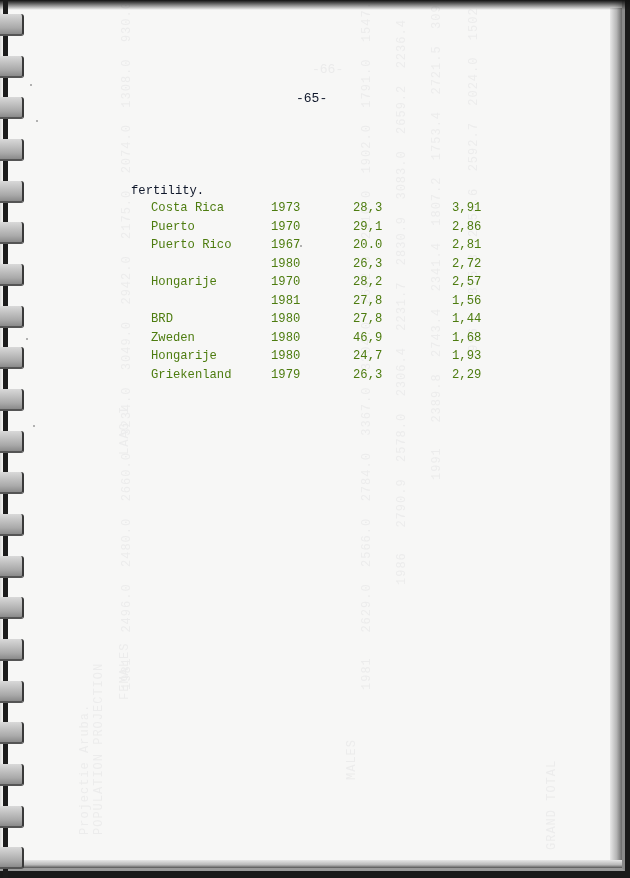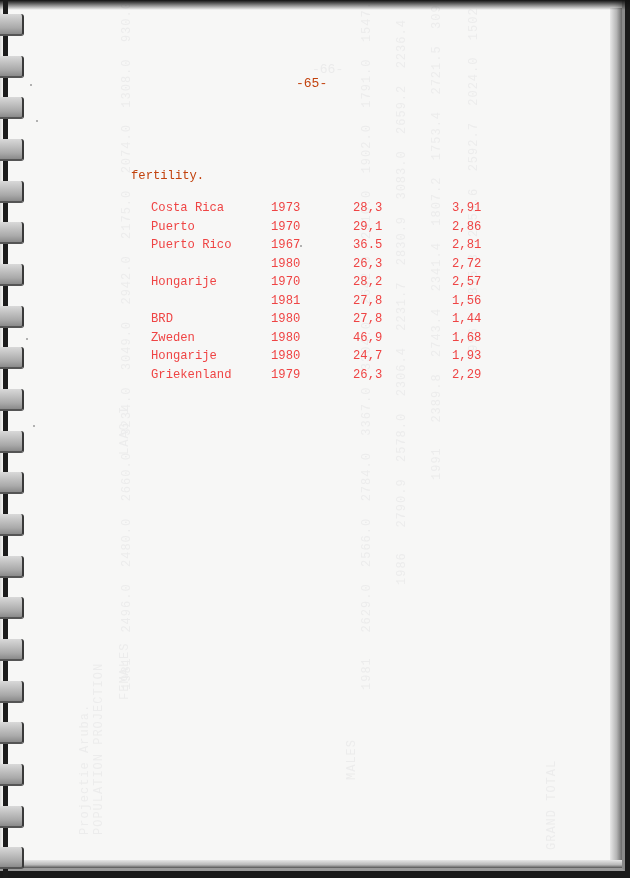--- a/index.html
+++ b/index.html
@@ -41,30 +41,30 @@
   }
   
   .ghost {
     position: absolute; color: #ececec; font-size: 12px; white-space: pre;
     transform-origin: left top; letter-spacing: 1px;
   }
   .ghost-pagenum {
     position: absolute; left: 312px; top: 62px; font-size: 13px; color: #ebebeb;
   }
   
-  .text { color: #c2410c; font-size: 12.2px; position: absolute; white-space: pre; }
+  .text { color: #0f172a; font-size: 12.2px; position: absolute; white-space: pre; margin-top: 15px; }
   .pagenum { left: 296px; top: 76px; font-size: 13px; }
   .title1 { left: 131px; top: 150px; }
   .title2 { left: 131px; top: 169px; }
   .row { position: absolute; left: 0; width: 630px; height: 18px; }
   .c-name { position: absolute; left: 151px; }
   .c-year { position: absolute; left: 271px; }
   .c-age  { position: absolute; left: 353px; }
   .c-tfr  { position: absolute; left: 452px; }
-  .cell { color: #ef4444; font-size: 12.2px; white-space: pre; }
+  .cell { color: #4d7c0f; font-size: 12.2px; white-space: pre; }
   .speck { position: absolute; width: 2px; height: 2px; background: #9a9a9a; border-radius: 1px; }
 </style>
 </head>
 <body>
 
 <div class="page">
 
   <div class="ghost-pagenum">-66-</div>
 
   <div class="ghost" style="left:78px; top:835px; transform: rotate(-90deg);"><span>Projectie Aruba.</span></div>
@@ -93,21 +93,21 @@
     </div>
     <div class="row" style="top:220px;">
       <span class="cell c-name">Puerto</span>
       <span class="cell c-year">1970</span>
       <span class="cell c-age">29,1</span>
       <span class="cell c-tfr">2,86</span>
     </div>
     <div class="row" style="top:238px;">
       <span class="cell c-name">Puerto Rico</span>
       <span class="cell c-year">1967</span>
-      <span class="cell c-age">36.5</span>
+      <span class="cell c-age">20.0</span>
       <span class="cell c-tfr">2,81</span>
     </div>
     <div class="row" style="top:257px;">
       <span class="cell c-name"></span>
       <span class="cell c-year">1980</span>
       <span class="cell c-age">26,3</span>
       <span class="cell c-tfr">2,72</span>
     </div>
     <div class="row" style="top:275px;">
       <span class="cell c-name">Hongarije</span>

